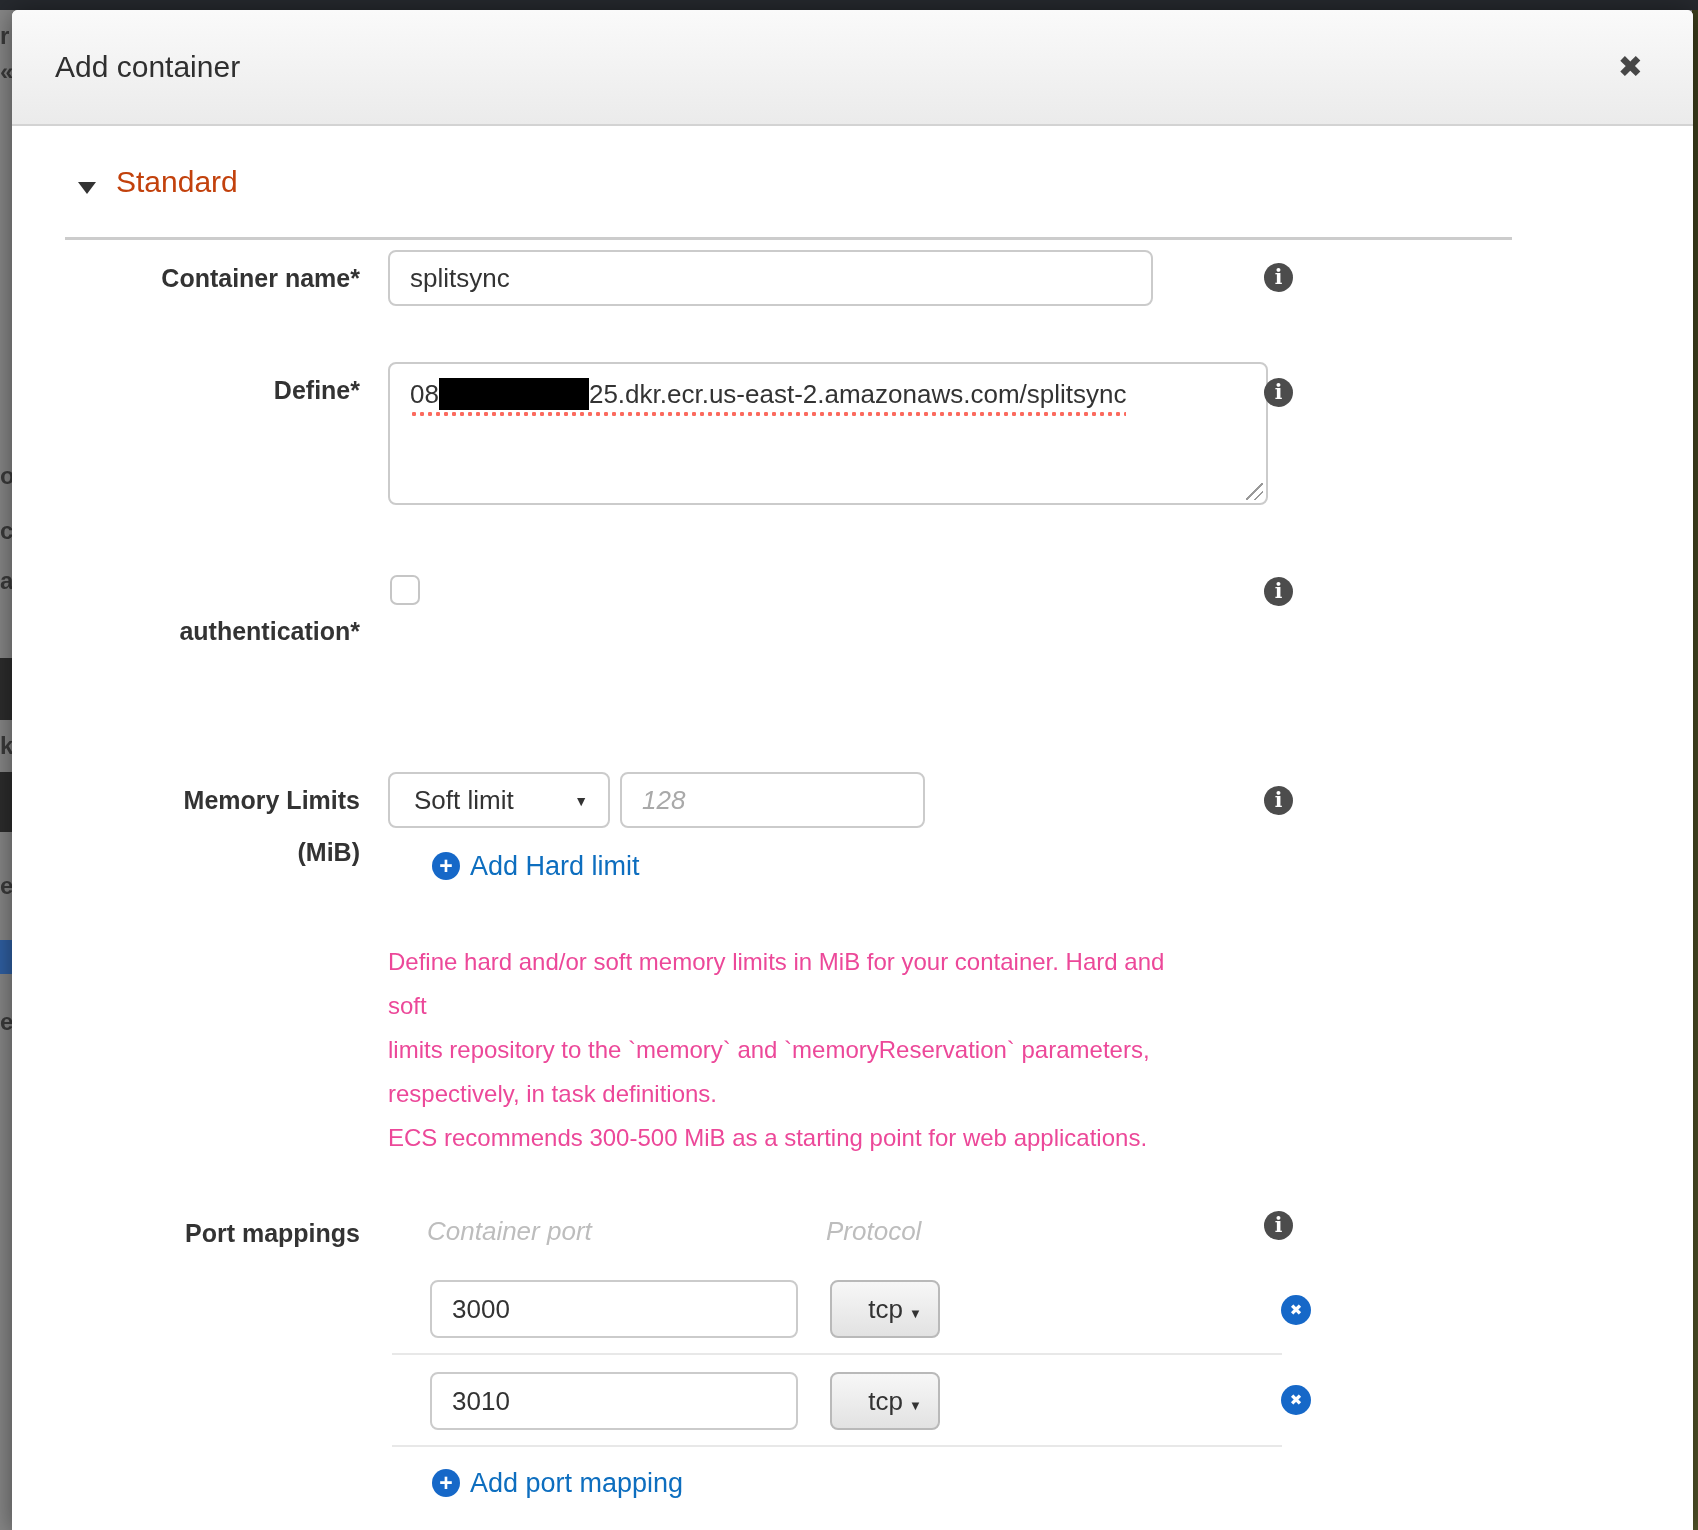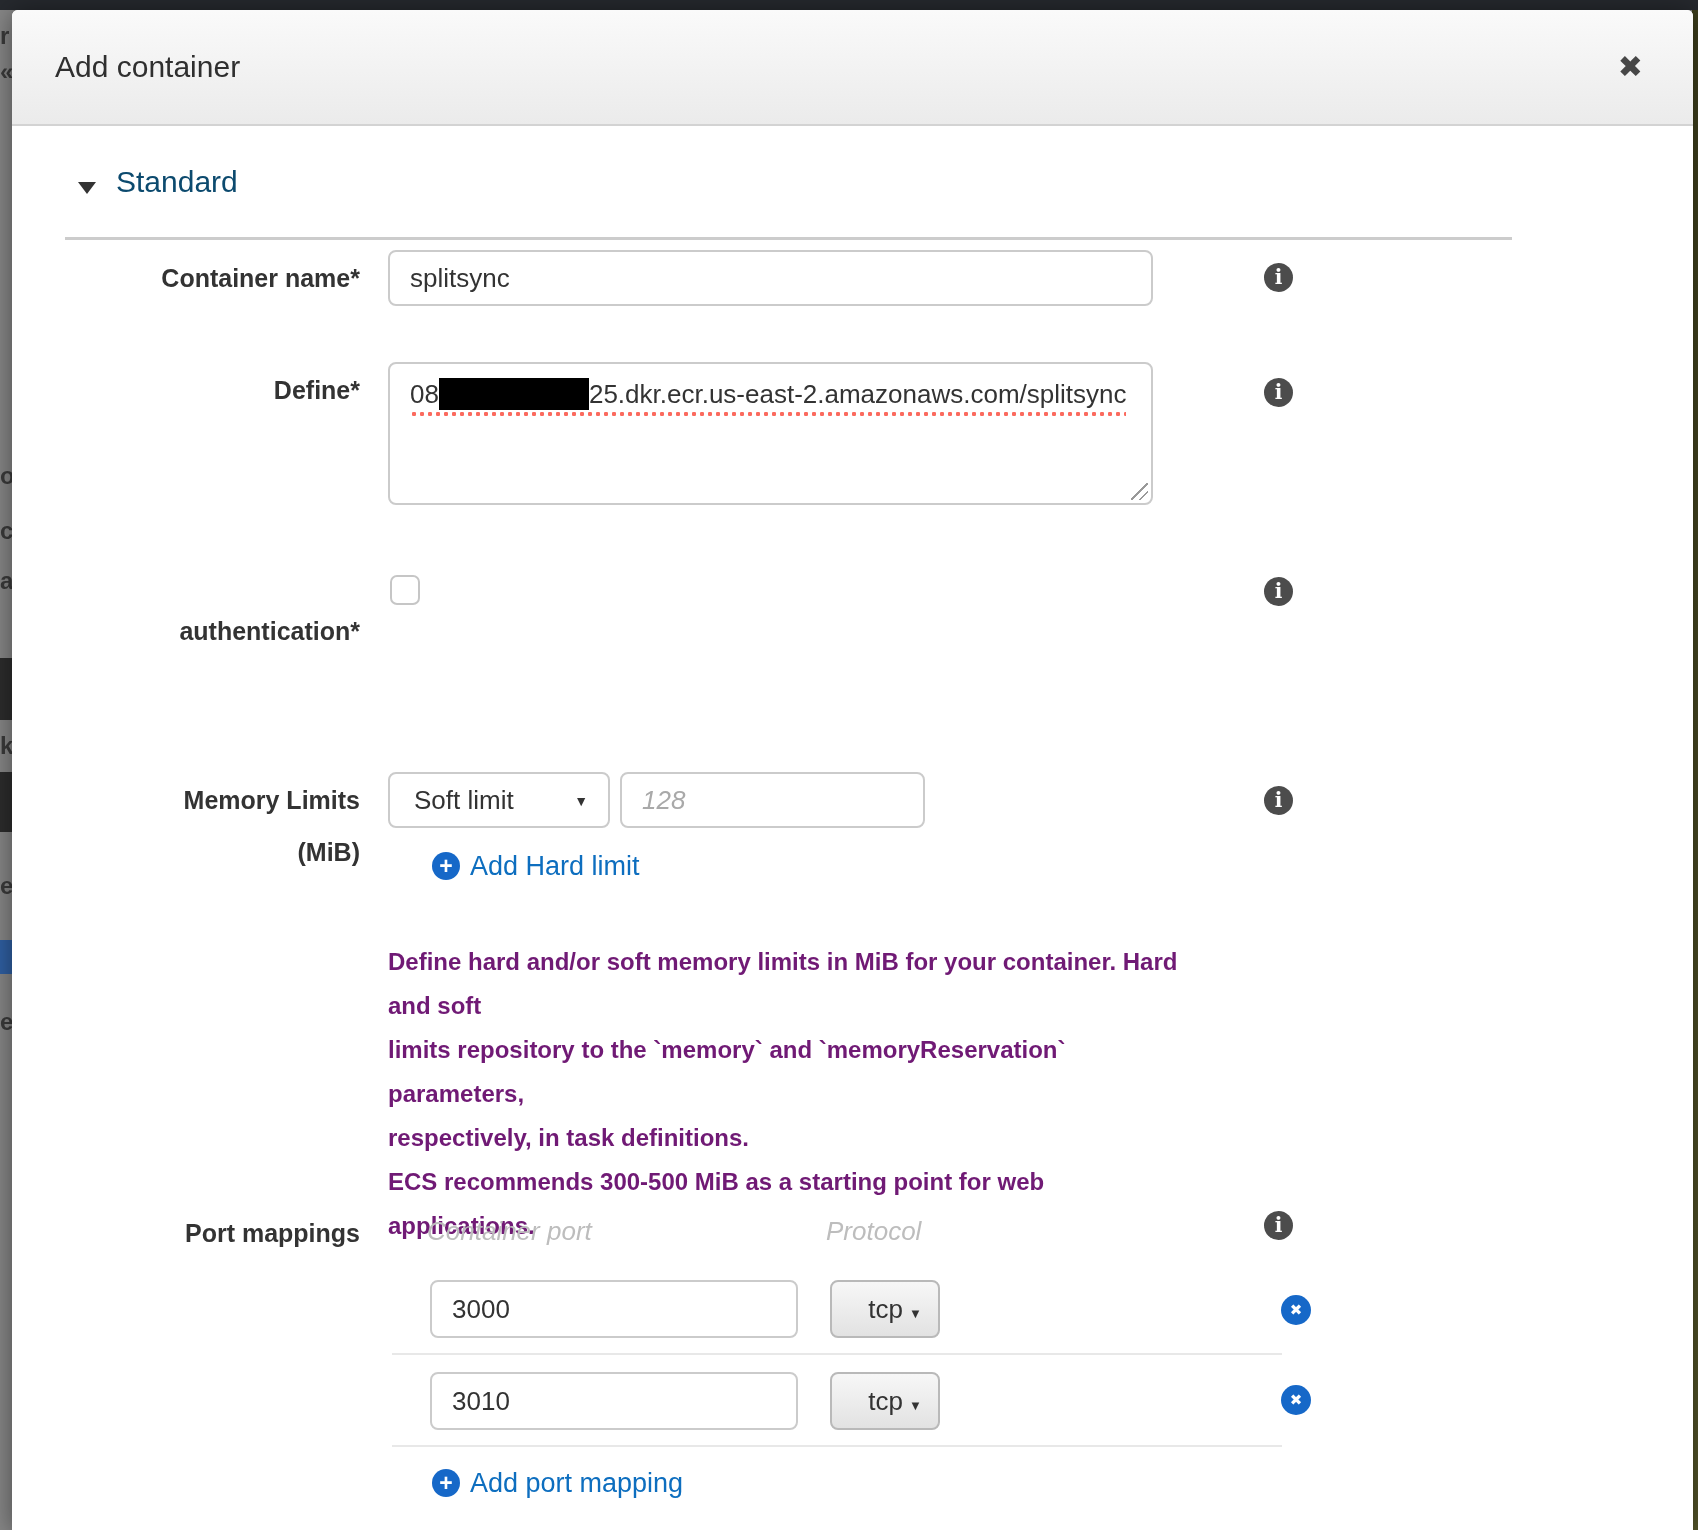--- a/index.html
+++ b/index.html
@@ -29,39 +29,39 @@
     border-bottom:2px solid #d3d3d3;border-radius:6px 6px 0 0;
   }
   .modal-title{position:absolute;left:43px;top:0;height:114px;line-height:114px;
     font-size:30px;color:#2f2f2f;}
   .modal-close{position:absolute;right:50px;top:40px;font-size:30px;font-weight:bold;
     color:#474747;cursor:pointer;line-height:34px;}
   
   .section-caret{position:absolute;left:66px;top:172px;width:0;height:0;
     border-left:9px solid transparent;border-right:9px solid transparent;
     border-top:12px solid #333;}
-  .section-title{position:absolute;left:104px;top:155px;font-size:30px;color:#0c4a6e;}
+  .section-title{position:absolute;left:104px;top:155px;font-size:30px;color:#c2410c;}
   .section-divider{position:absolute;left:53px;top:227px;width:1447px;height:3px;background:#cccccc;}
   
   .row-label{position:absolute;left:0;width:348px;text-align:right;
     font-size:25px;font-weight:bold;color:#333;}
   .tbox{position:absolute;background:#fff;border:2px solid #cbcbcb;border-radius:8px;
     font-size:26px;color:#333;box-sizing:border-box;}
   input.tbox{padding:0 0 0 20px;outline:none;font-family:"Liberation Sans","DejaVu Sans",sans-serif;}
   input.tbox::placeholder{font-style:italic;color:#a9a9a9;}
   .info-icon{position:absolute;left:1252px;width:29px;height:29px;border-radius:50%;
     background:#4c4c4c;color:#fff;text-align:center;line-height:29px;
     font-family:"DejaVu Serif","Liberation Serif",serif;font-size:20px;font-weight:bold;}
   .blue-circle{position:absolute;border-radius:50%;background:#1668c8;color:#fff;
     text-align:center;font-weight:bold;cursor:pointer;}
   .plus-circle{width:28px;height:28px;line-height:28px;font-size:23px;}
   .x-circle{width:30px;height:30px;line-height:30px;font-size:15px;}
   .blue-link{position:absolute;font-size:27px;font-weight:normal;color:#0d6ebf;cursor:pointer;}
   
-  .image-area{position:absolute;left:376px;top:352px;width:765px;height:143px;
+  .image-area{position:absolute;left:376px;top:352px;width:880px;height:143px;
     background:#fff;border:2px solid #cbcbcb;border-radius:8px;box-sizing:border-box;
     font-size:26px;color:#333;overflow:hidden;}
   .image-line{position:absolute;left:20px;top:14px;white-space:nowrap;
     padding-bottom:7px;
     background-image:radial-gradient(circle,#fb6a5e 2px,rgba(0,0,0,0) 2.4px);
     background-size:8px 6px;background-repeat:repeat-x;background-position:0 100%;}
   .redaction{display:inline-block;width:150px;height:32px;background:#000;
     vertical-align:-7px;}
   .resize-handle{position:absolute;right:3px;bottom:3px;width:17px;height:17px;
     background:
@@ -73,21 +73,21 @@
   
   .dropdown{position:absolute;background:#fff;border:2px solid #cbcbcb;border-radius:8px;
     box-sizing:border-box;cursor:pointer;font-size:26px;color:#333;padding-left:40px;}
   .dropdown .caret{position:absolute;font-size:14px;color:#333;}
   .proto-btn{position:absolute;width:110px;height:58px;border:2px solid #b9b9b9;border-radius:8px;
     background:linear-gradient(180deg,#f7f7f7,#e2e2e2);box-sizing:border-box;cursor:pointer;
     font-size:26px;color:#333;text-align:center;line-height:54px;padding-left:20px;}
   .proto-btn .caret{font-size:13px;color:#333;margin-left:6px;}
   
   .help{position:absolute;left:376px;top:930px;width:800px;font-size:24px;
-    line-height:44px;color:#701a75;font-weight:bold;}
+    line-height:44px;color:#ec4899;}
   
   .col-head{position:absolute;font-size:26px;font-style:italic;color:#bdbdbd;}
   .port-sep{position:absolute;left:380px;width:890px;height:2px;background:#e8e8e8;}
 </style>
 </head>
 <body>
 
 <div class="topbar"></div>
 
 <div class="backdrop-left">

